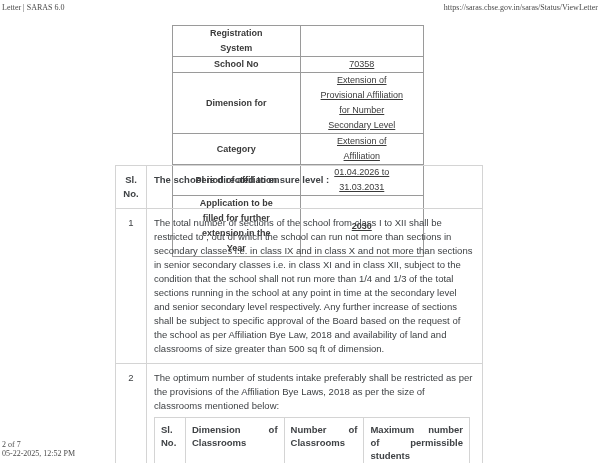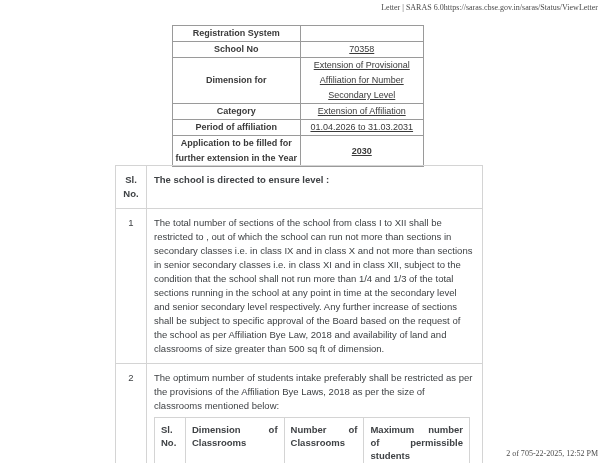--- a/index.html
+++ b/index.html
@@ -12,44 +12,44 @@
     font-family: "Liberation Sans", sans-serif;
     color: #3c4043;
     overflow: hidden;
   }
   
   .print-meta {
     position: absolute;
     left: 2px;
     right: 2px;
     display: flex;
-    justify-content: flex-end;
+    justify-content: space-between;
     font-family: "Liberation Serif", serif;
     font-size: 8px;
     color: #4a4a4a;
   }
   .print-meta.top { top: 3px; }
-  .print-meta.bottom { bottom: 5px; }
+  .print-meta.bottom { bottom: 5px; flex-direction: column; }
 
   
   .info-table {
     position: absolute;
     left: 172px;
     top: 25px;
     width: 252px;
     border-collapse: collapse;
     font-size: 9px;
     line-height: 15px;
     color: #3a3a3a;
   }
   .info-table td {
     border: 1px solid #9a9a9a;
     text-align: center;
     vertical-align: middle;
-    padding: 0 1px;
+    padding: 0 20px;
   }
   .info-table td.lbl { font-weight: bold; width: 126px; }
   .info-table td.val { width: 122px; text-decoration: underline; }
   .info-table td.bold { font-weight: bold; }
 
   
   .directives {
     position: absolute;
     left: 115px;
     top: 165px;

